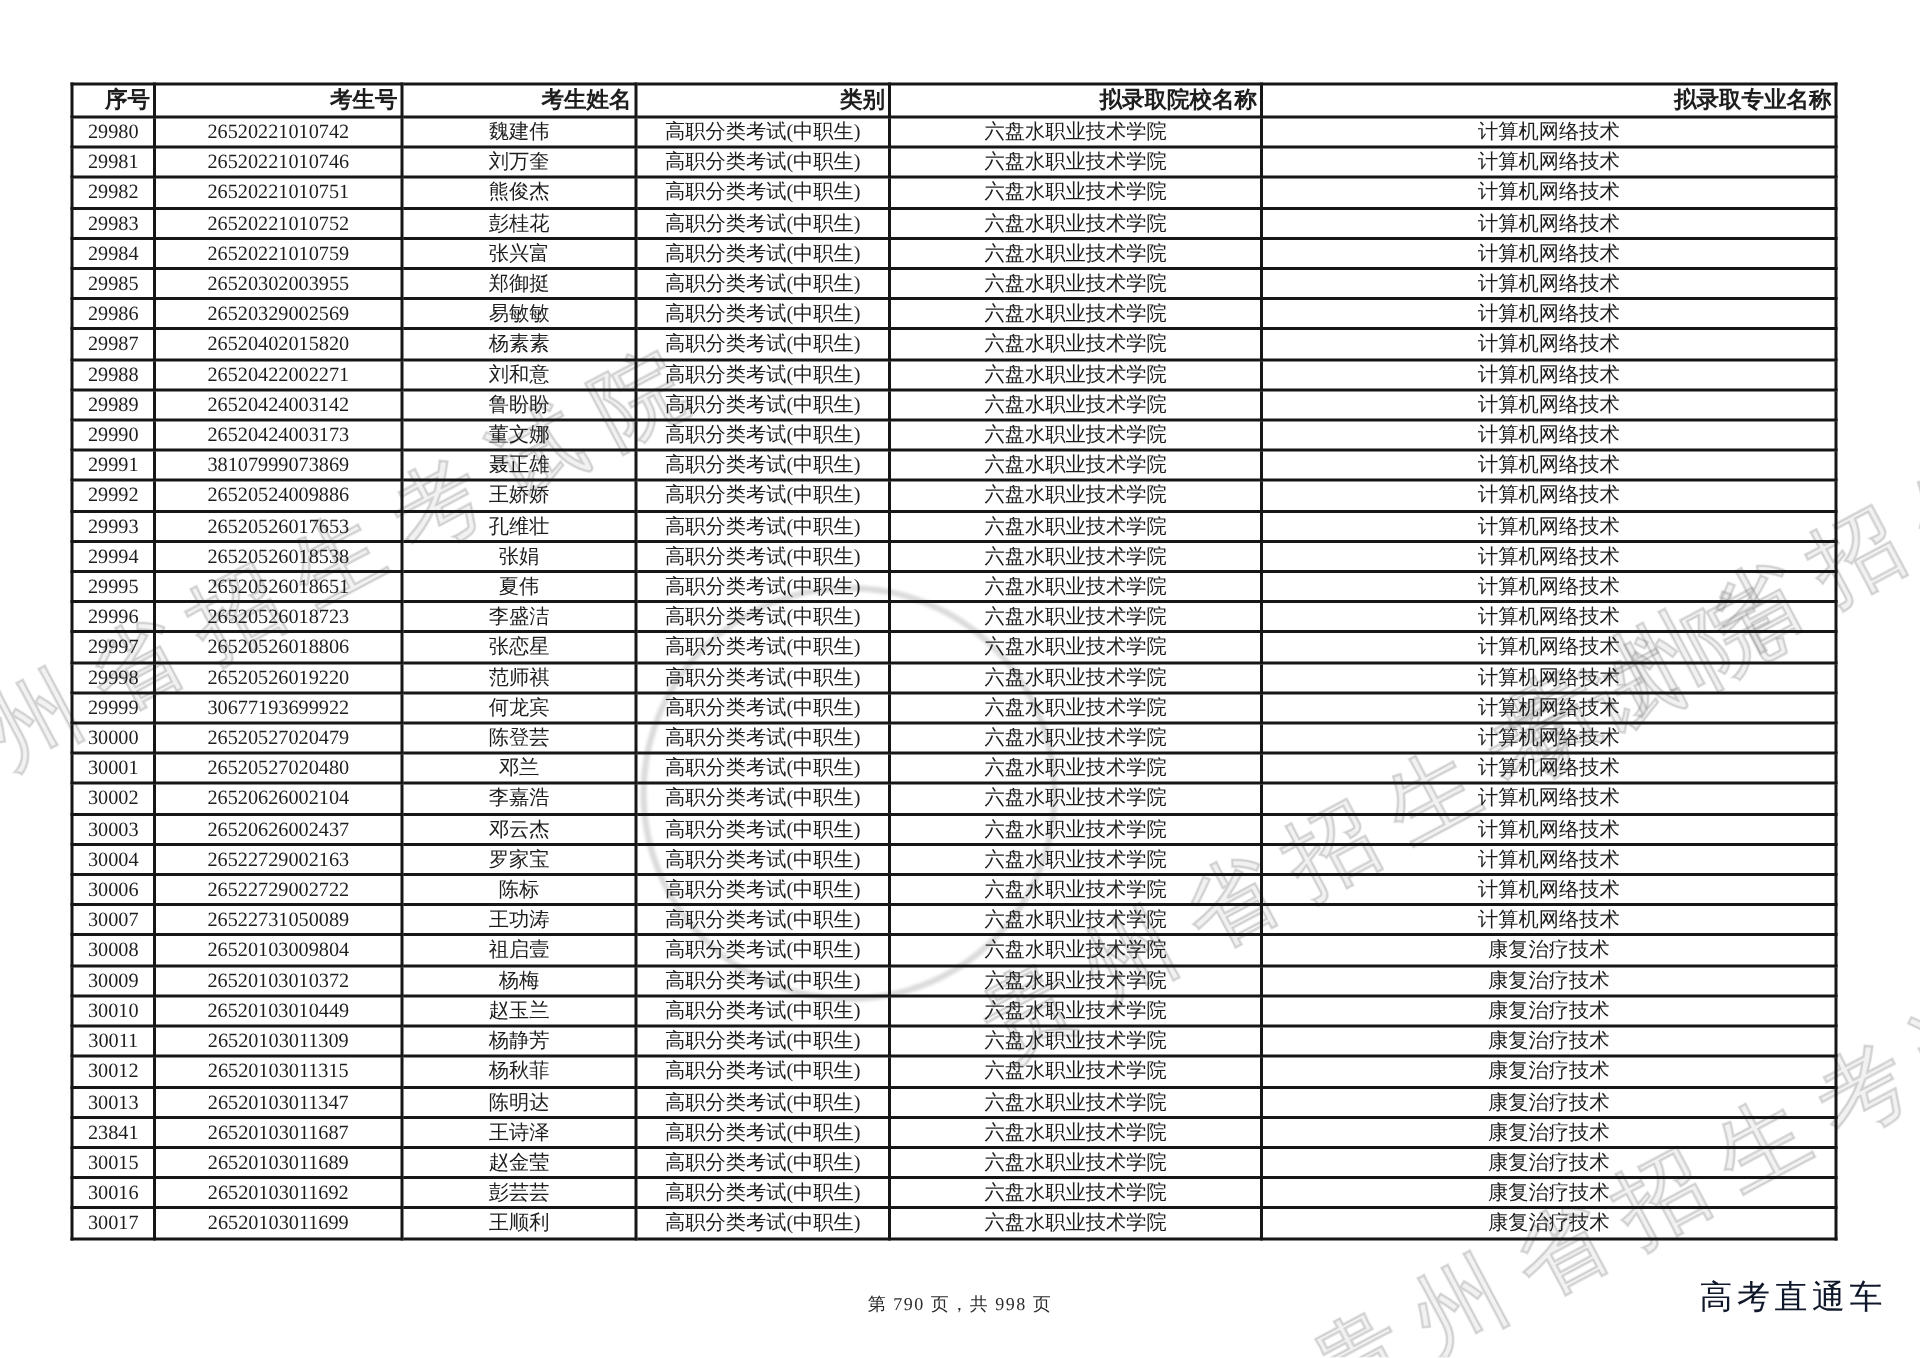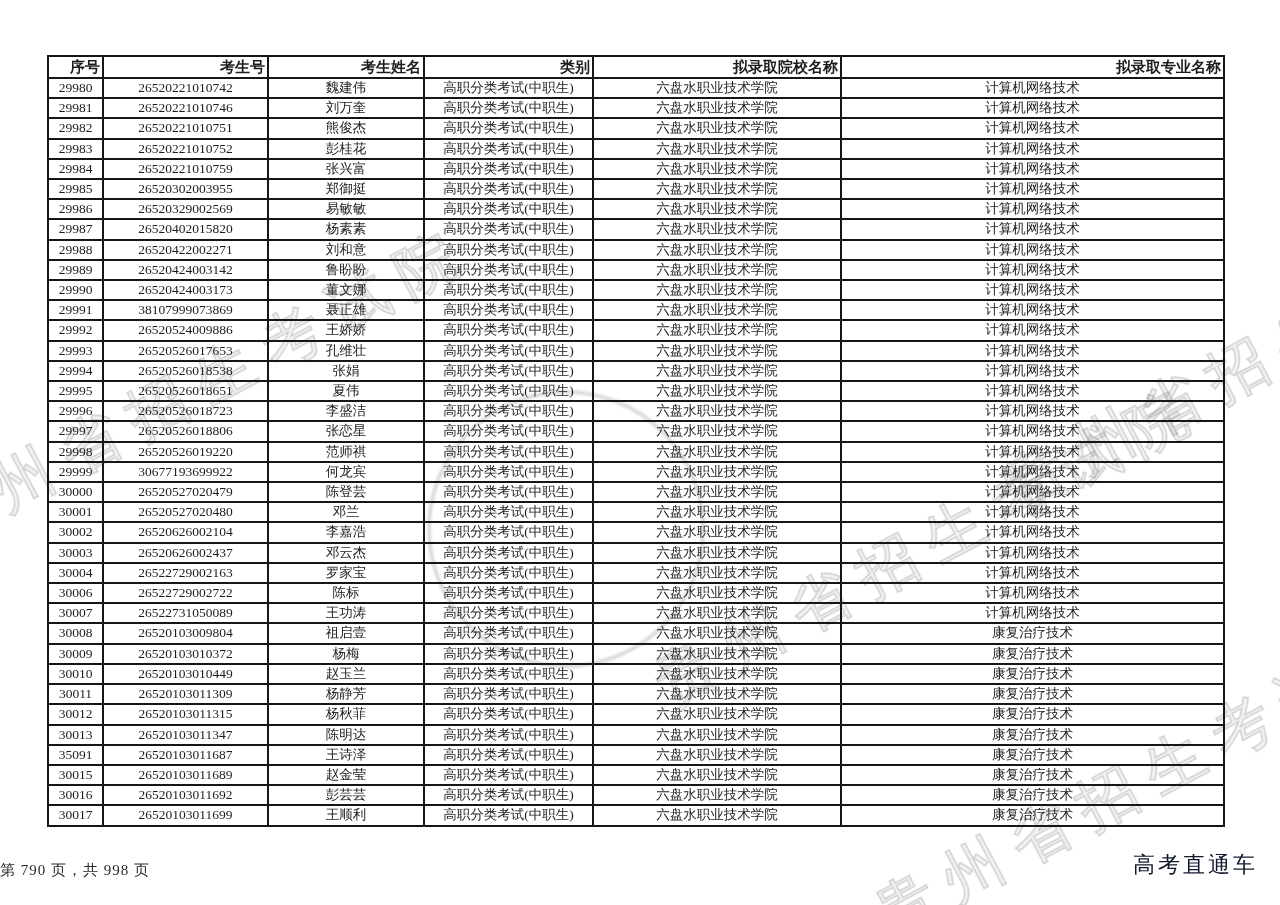--- a/index.html
+++ b/index.html
@@ -83,21 +83,22 @@
     height: 18.2px;
     line-height: 18.2px;
     font-weight: normal;
   }
   
   .footer {
     position: absolute;
     left: 0;
     width: 1280px;
     top: 861px;
-    font-size: 15px;
+    text-align: center;
+    font-size: 12px;
     color: #2a2a2a;
     z-index: 2;
     letter-spacing: 1px;
   }
   .brand {
     position: absolute;
     right: 22px;
     top: 850px;
     font-size: 22px;
     color: #0f172a;
@@ -397,21 +398,21 @@
         </tr>
         <tr>
           <td>30013</td>
           <td>26520103011347</td>
           <td>陈明达</td>
           <td>高职分类考试(中职生)</td>
           <td>六盘水职业技术学院</td>
           <td>康复治疗技术</td>
         </tr>
         <tr>
-          <td>35091</td>
+          <td>23841</td>
           <td>26520103011687</td>
           <td>王诗泽</td>
           <td>高职分类考试(中职生)</td>
           <td>六盘水职业技术学院</td>
           <td>康复治疗技术</td>
         </tr>
         <tr>
           <td>30015</td>
           <td>26520103011689</td>
           <td>赵金莹</td>

